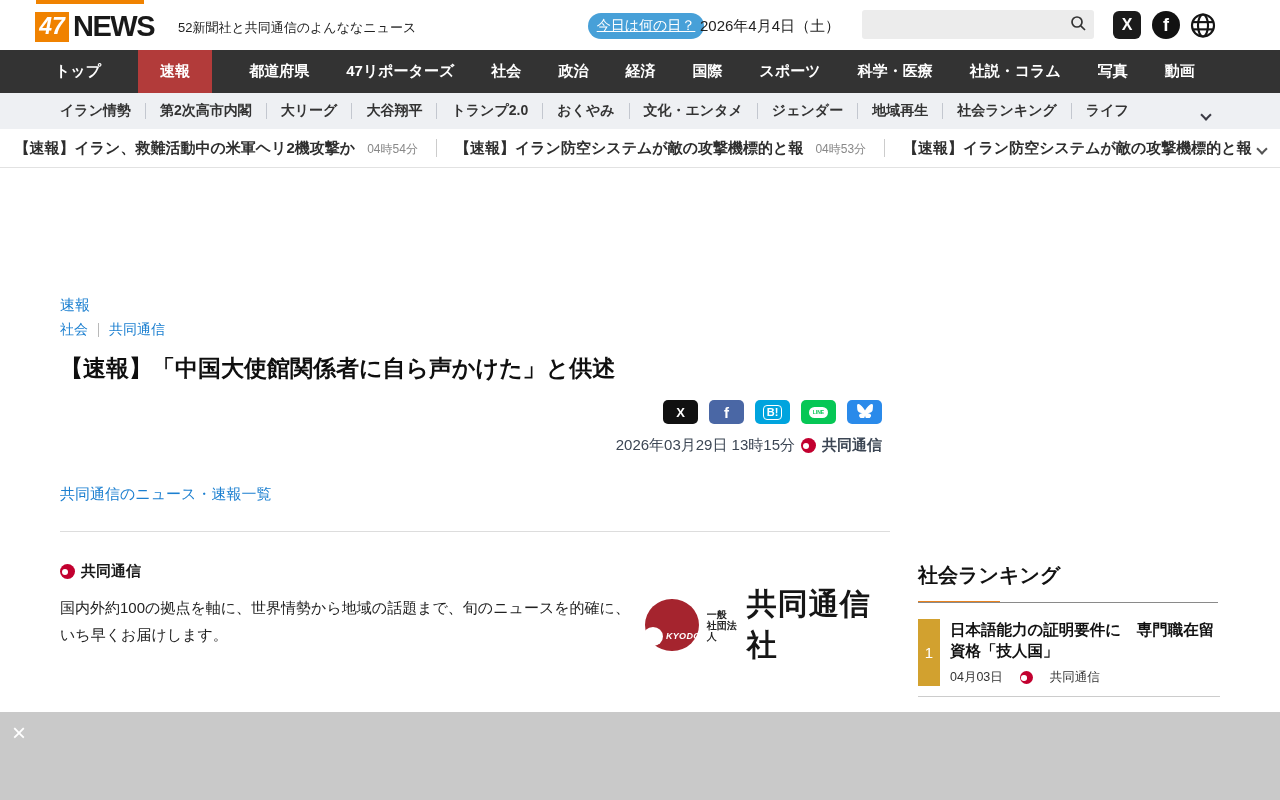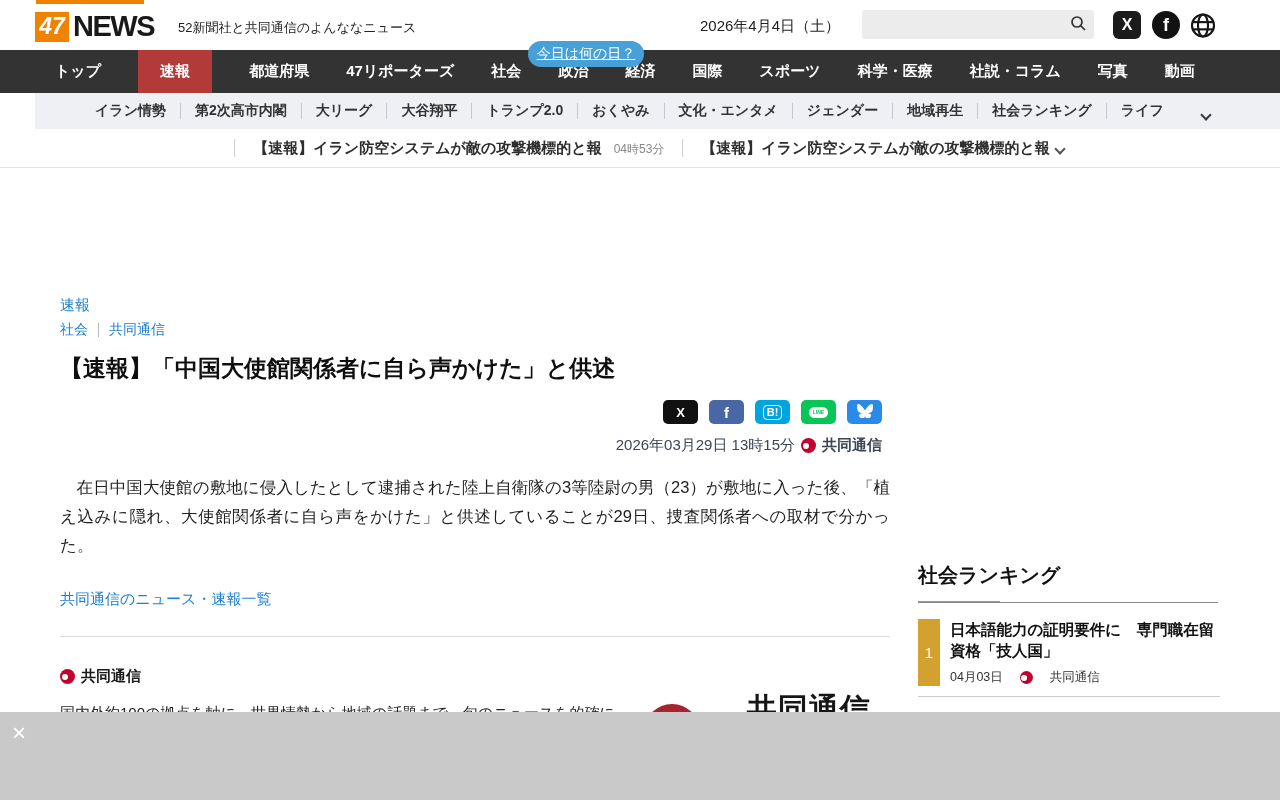--- a/index.html
+++ b/index.html
@@ -12,23 +12,23 @@
   
   .top-accent { position:absolute; top:0; left:36px; width:108px; height:4px; background:#f08200; z-index:5; }
 
   
   .site-header { position:relative; height:50px; background:#fff; }
   .logo { position:absolute; left:35px; top:10px; display:flex; align-items:center; cursor:pointer; }
   .logo-47 { width:34px; height:30px; background:#f08200; color:#fff; font-weight:bold; font-size:23px;
              display:flex; align-items:center; justify-content:center; font-style:italic; }
   .logo-news { font-size:29px; font-weight:800; letter-spacing:-1.5px; color:#191919; margin-left:4px; }
   .tagline { position:absolute; left:178px; top:19px; font-size:13px; color:#222; }
-  .today-btn { position:absolute; left:528px; top:13px; width:116px; height:26px; background:#47a0d8; border:none;
+  .today-btn { position:absolute; left:588px; top:13px; width:116px; height:26px; background:#47a0d8; border:none;
                border-radius:13px; color:#fff; font-size:14px; text-decoration:underline; cursor:pointer;
-               display:flex; align-items:center; justify-content:center; font-family:inherit;margin-top:28px; }
+               display:flex; align-items:center; justify-content:center; font-family:inherit; }
   .header-date { position:absolute; left:700px; top:17px; font-size:15px; color:#222; }
   .search-box { position:absolute; left:862px; top:10px; width:232px; height:29px; background:#ececec;
                 border-radius:3px; display:flex; align-items:center; }
   .search-box input { flex:1; border:none; background:transparent; height:100%; padding:0 10px; font-size:14px;
                       font-family:inherit; outline:none; }
   .search-btn { width:32px; height:100%; border:none; background:transparent; cursor:pointer;
                 display:flex; align-items:center; justify-content:center; }
   .hdr-icon { position:absolute; top:11px; width:28px; height:28px; cursor:pointer; display:flex;
               align-items:center; justify-content:center; }
   .x-badge { left:1113px; background:#1b1b1b; border-radius:6px; color:#fff; font-weight:800; font-size:16px; }
@@ -36,21 +36,21 @@
   .globe-badge { left:1189px; }
 
   
   .main-nav { height:43px; background:#333333; display:flex; align-items:stretch;
               justify-content:space-between; padding:0 85px 0 55px; }
   .main-nav .nav-item { color:#fff; font-size:15px; font-weight:bold; display:flex; align-items:center;
               cursor:pointer; white-space:nowrap; }
   .main-nav .nav-item.active { background:#b23b3a; padding:0 22px; }
 
   
-  .sub-nav { height:36px; background:#eef0f3; display:flex; align-items:center; padding-left:60px; position:relative;margin-left:35px; }
+  .sub-nav { height:36px; background:#eef0f3; display:flex; align-items:center; padding-left:60px; position:relative; }
   .sub-nav .sub-item { font-size:14px; font-weight:bold; color:#333; cursor:pointer; white-space:nowrap; }
   .sub-divider { width:1px; height:16px; background:#c3c7cf; margin:0 14px; }
   .chev { display:inline-block; width:8px; height:8px; border-right:2px solid #3a3a44; border-bottom:2px solid #3a3a44;
           transform:rotate(45deg); }
   .sub-nav .chev-wrap { position:absolute; right:70px; top:12px; cursor:pointer; }
 
   
   .ticker { height:39px; border-bottom:1px solid #e2e2e2; display:flex; align-items:center;
             justify-content:center; background:#fff; position:relative; }
   .ticker-item { display:flex; align-items:baseline; cursor:pointer; white-space:nowrap; }
@@ -200,20 +200,24 @@
     <span class="sub-divider"></span>
   <span class="sub-item">地域再生</span>
     <span class="sub-divider"></span>
   <span class="sub-item">社会ランキング</span>
     <span class="sub-divider"></span>
   <span class="sub-item">ライフ</span>
   <span class="chev-wrap"><span class="chev"></span></span>
 </nav>
 
 <div class="ticker">
+  <div class="ticker-item">
+    <span class="ticker-title">【速報】イラン、救難活動中の米軍ヘリ2機攻撃か</span>
+    <span class="ticker-time">04時54分</span>
+  </div>
   <span class="ticker-divider"></span>
   <div class="ticker-item">
     <span class="ticker-title">【速報】イラン防空システムが敵の攻撃機標的と報</span>
     <span class="ticker-time">04時53分</span>
   </div>
   <span class="ticker-divider"></span>
   <div class="ticker-item">
     <span class="ticker-title">【速報】イラン防空システムが敵の攻撃機標的と報</span>
   </div>
   <span class="chev-wrap"><span class="chev"></span></span>
@@ -247,21 +251,20 @@
       </span>
     </button>
   </div>
 
   <div class="dateline">
     <span>2026年03月29日 13時15分</span>
     <span class="kyodo-dot"></span>
     <span class="src">共同通信</span>
   </div>
 
-  <p class="body-text">　在日中国大使館の敷地に侵入したとして逮捕された陸上自衛隊の3等陸尉の男（23）が敷地に入った後、「植え込みに隠れ、大使館関係者に自ら声をかけた」と供述していることが29日、捜査関係者への取材で分かった。</p>
 
   <a class="blue-link more-link">共同通信のニュース・速報一覧</a>
 
   <div class="article-divider"></div>
 
   <section class="publisher">
     <div class="pub-head">
       <span class="kyodo-dot"></span>
       <span class="pub-name">共同通信</span>
     </div>

